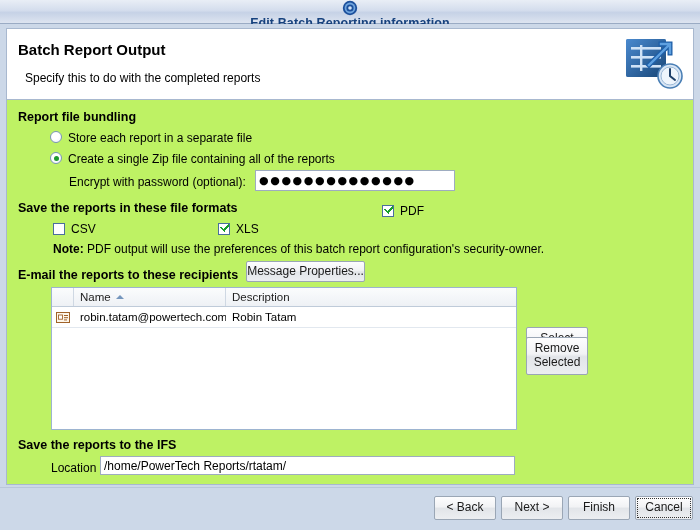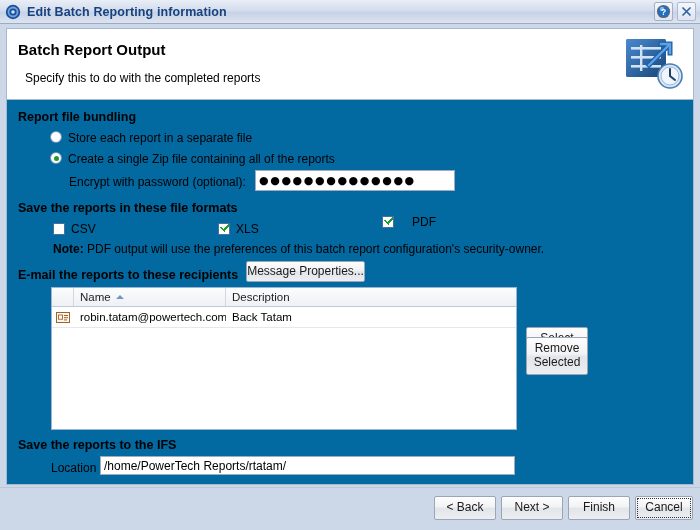--- a/index.html
+++ b/index.html
@@ -24,20 +24,21 @@
   
   .titlebar {
     position: absolute;
     left: 0; top: 0;
     width: 700px; height: 24px;
     background: linear-gradient(to bottom, #e9eef6 0%, #d4dded 45%, #c6d2e6 55%, #dde4f0 100%);
     border-bottom: 1px solid #9aabc4;
     box-sizing: border-box;
     display: flex;
     align-items: center;
+    flex-direction: column;
   }
   .title-icon {
     width: 16px; height: 16px;
     margin-left: 5px; margin-right: 6px;
     flex: 0 0 auto;
   }
   .title-text {
     font-weight: bold;
     font-size: 12.5px;
     color: #17427e;
@@ -99,21 +100,21 @@
   .hdr-logo {
     position: absolute;
     right: 8px; top: 6px;
     width: 62px; height: 58px;
   }
 
   
   .panel {
     position: relative;
     height: 384px;
-    background: #0369a1;
+    background: #bef264;
   }
 
   .sect-title {
     position: absolute;
     font-weight: bold;
     font-size: 12.5px;
     color: #000;
     white-space: nowrap;
   }
   .lbl {
@@ -371,21 +372,21 @@
         <div class="sect-title" style="left:11px; top:101px;">Save the reports in these file formats</div>
 
         <div class="cb-row" style="left:46px; top:122px;">
           <span class="cb"></span>
           <span>CSV</span>
         </div>
         <div class="cb-row" style="left:211px; top:122px;">
           <span class="cb on"></span>
           <span>XLS</span>
         </div>
-        <div class="cb-row" style="left:375px; top:115px;gap:12px;">
+        <div class="cb-row" style="left:375px; top:104px;">
           <span class="cb on"></span>
           <span>PDF</span>
         </div>
 
         <div class="lbl" style="left:46px; top:142px;">
           <span class="note-b">Note:</span><span> PDF output will use the preferences of this batch report configuration's security-owner.</span>
         </div>
 
         <div class="sect-title" style="left:11px; top:168px;">E-mail the reports to these recipients</div>
 
@@ -406,21 +407,21 @@
             <div class="td td-icon">
               <svg width="14" height="11" viewBox="0 0 14 11">
                 <rect x="0.5" y="0.5" width="13" height="10" fill="#fdf6ea" stroke="#a0622a" stroke-width="1"></rect>
                 <rect x="2.5" y="3" width="4" height="4.2" fill="#ffffff" stroke="#a0622a" stroke-width="0.9"></rect>
                 <rect x="8" y="3" width="4" height="1" fill="#a0622a"></rect>
                 <rect x="8" y="5.2" width="4" height="1" fill="#a0622a"></rect>
                 <rect x="8" y="7.4" width="3" height="1" fill="#a0622a"></rect>
               </svg>
             </div>
             <div class="td td-name">robin.tatam@powertech.com</div>
-            <div class="td td-desc">Back Tatam</div>
+            <div class="td td-desc">Robin Tatam</div>
           </div>
         </div>
 
         <div class="btn" style="left:519px; top:187px; width:62px; height:38px; flex-direction:column;margin-top:40px;">
           <span>Select</span>
           <span>Recipients</span>
         </div>
         <div class="btn" style="left:519px; top:237px; width:62px; height:38px; flex-direction:column;">
           <span>Remove</span>
           <span>Selected</span>

